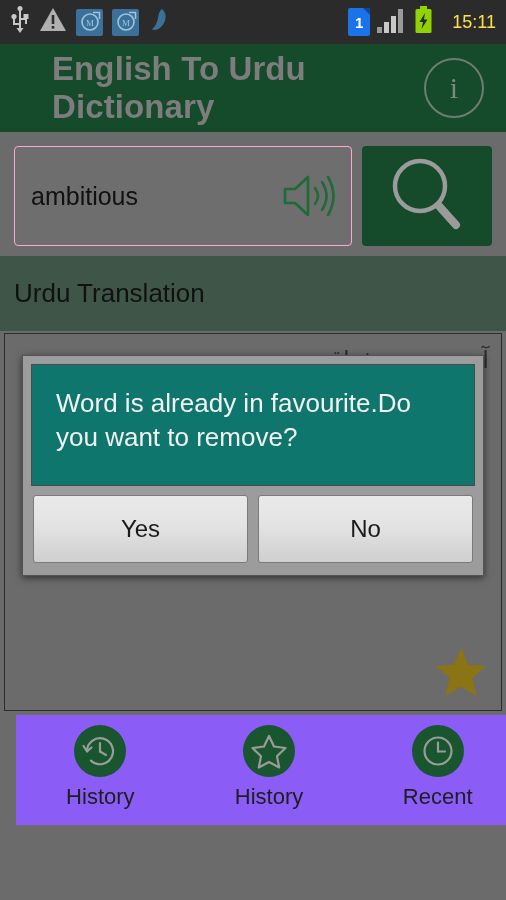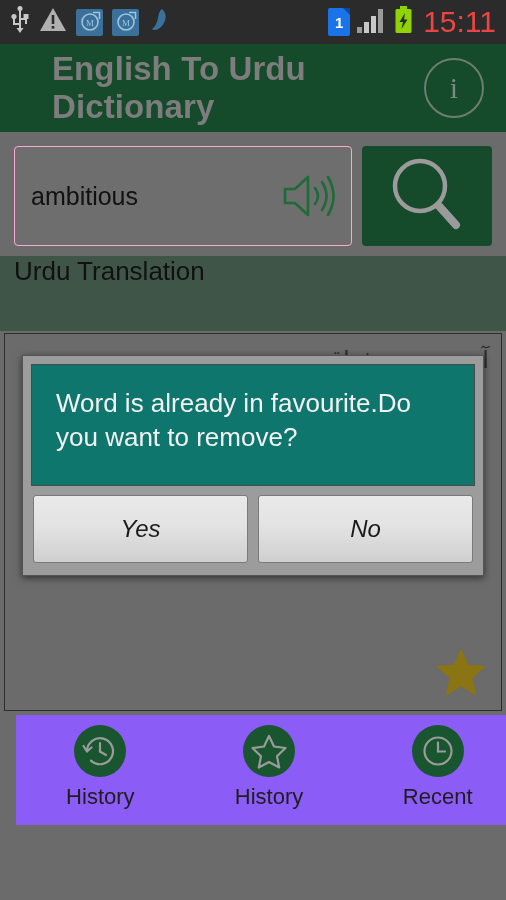--- a/index.html
+++ b/index.html
@@ -31,23 +31,23 @@
     border-radius:2px;
     display:flex;align-items:center;justify-content:center;
     color:#fff;font-size:15px;font-weight:bold;line-height:1;
   }
   #sim-badge::after{
     content:"";position:absolute;top:0;right:0;
     border-width:0 7px 7px 0;border-style:solid;
     border-color:transparent #0d47a1 transparent transparent;
   }
   #clock{
-    color:#ef4444;font-size:30px;letter-spacing:0px;
+    color:#fde047;font-size:18px;letter-spacing:0px;
     font-family:"Liberation Sans", sans-serif;
-    margin-left:3px; line-height:1;
+    margin-left:12px; line-height:1;
   }
 
   
   #title-bar{
     height:88px; width:506px;
     background:#154a2b;
     display:flex;align-items:center;
     padding:0 22px 0 52px;
     position:relative;
   }
@@ -94,21 +94,21 @@
     background:#154a2b;
     border-radius:4px;
     display:flex;align-items:center;justify-content:center;
   }
   #magnifier-icon{ width:86px;height:86px; }
 
   
   #translation-header{
     width:506px;height:75px;
     background:#3f5548;
-    display:flex;align-items:flex-start;
+    display:flex;align-items:center;
     padding-left:14px;
   }
   #translation-label{ color:#111;font-size:26px; }
 
   
   #content-panel{
     position:absolute;
     left:4px; top:333px; width:498px; height:378px;
     background:#6b6b6b;
     border:1px solid #2c2c2c;
@@ -142,21 +142,21 @@
   #dialog-message-box{
     background:#0f766e;
     border:1px solid #4a4a4a;
     padding:22px 18px 30px 24px;
     min-height:118px;
   }
   #dialog-message{
     color:#f2f2f2;font-size:26px;line-height:1.30;
   }
   #dialog-buttons{
-    display:flex;gap:10px;margin-top:9px;padding:0 2px 4px 2px;font-style:italic;
+    display:flex;gap:10px;margin-top:9px;padding:0 2px 4px 2px;
   }
   .dlg-btn{
     flex:1;height:68px;
     background:linear-gradient(to bottom,#e9e9e9 0%,#e3e3e3 45%,#cfcfcf 100%);
     border:1px solid #7a7a7a;
     border-radius:3px;
     color:#1a1a1a;font-size:24px;
     display:flex;align-items:center;justify-content:center;
     font-family:"Liberation Sans", sans-serif;
   }

